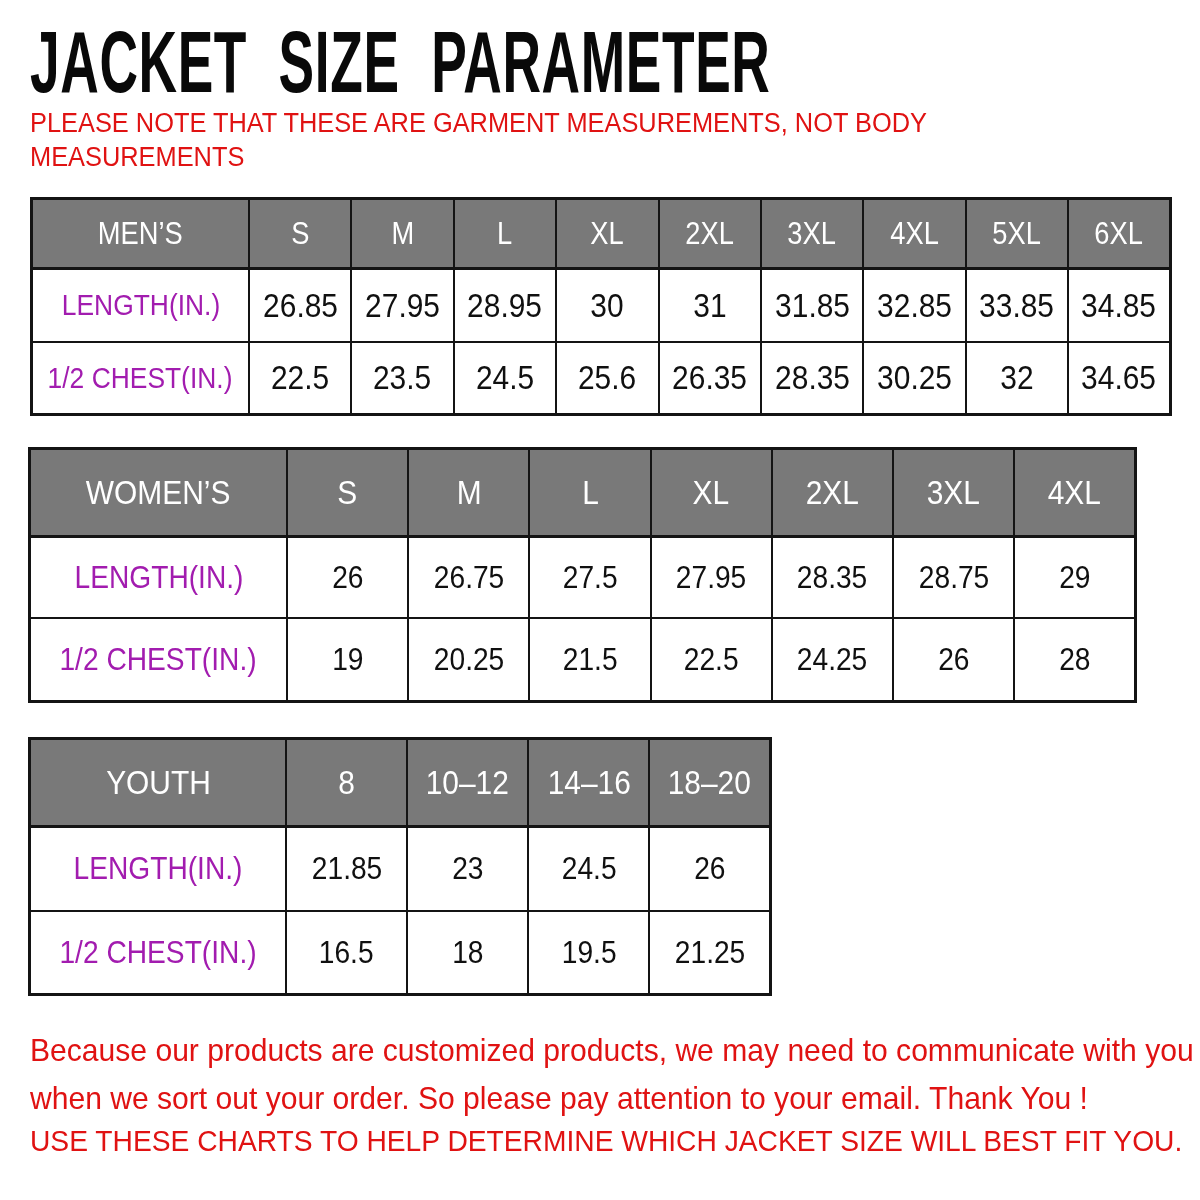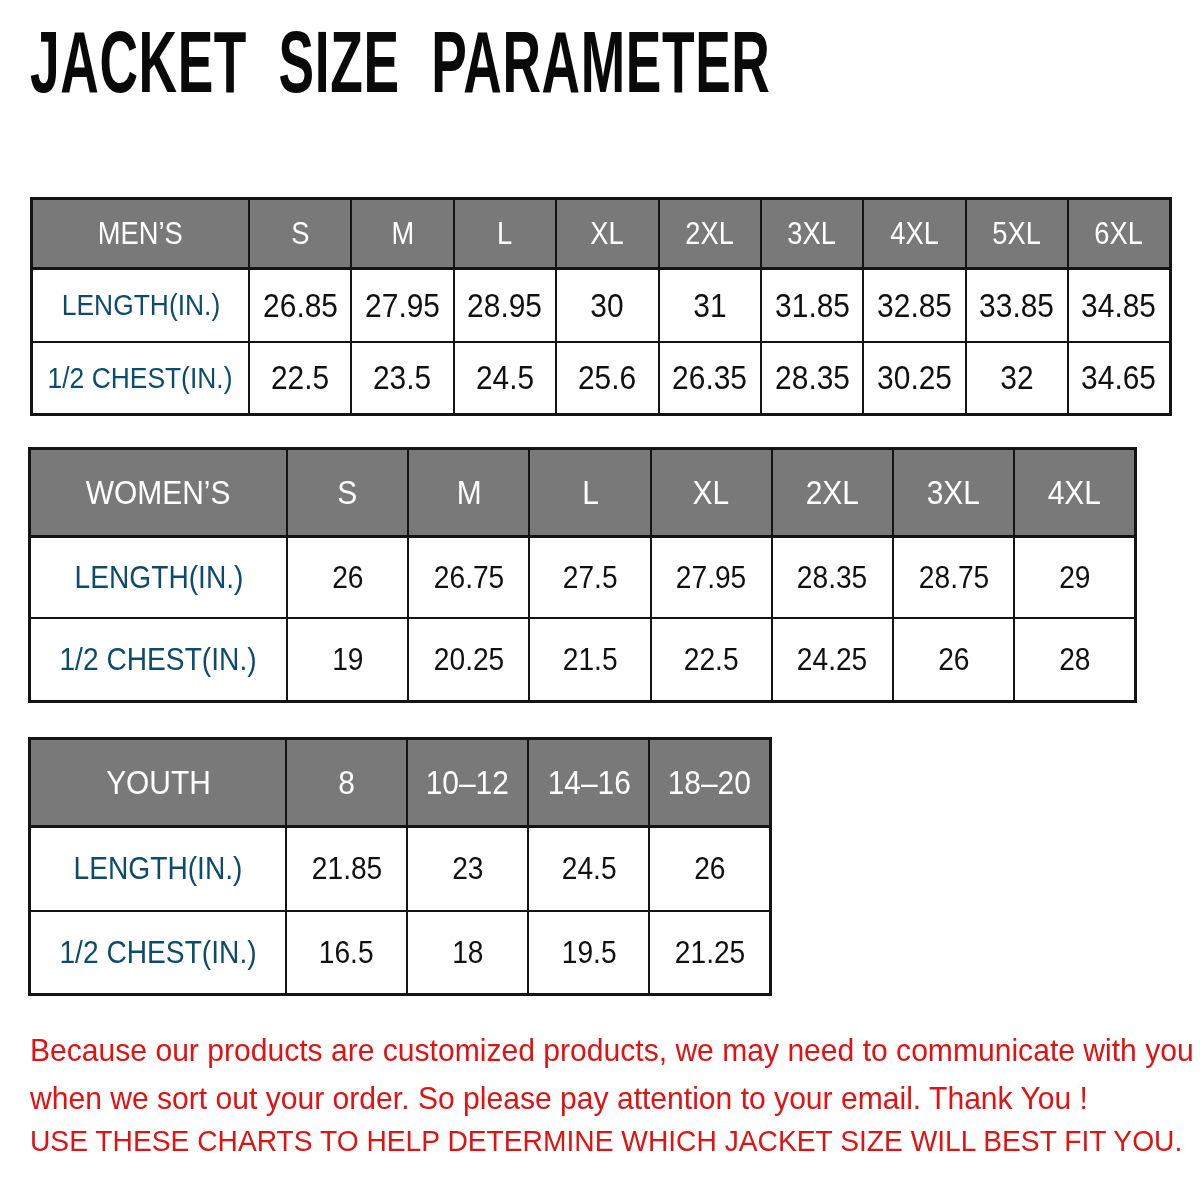--- a/index.html
+++ b/index.html
@@ -68,21 +68,21 @@
   table.size-table thead tr { background: #797979; }
   table.size-table thead th {
     color: #ffffff;
     font-weight: normal;
     font-size: 31px;
     border-bottom: 3px solid #141414;
   }
   table.size-table tbody th {
     font-weight: normal;
     font-size: 30px;
-    color: #0c4a6e;
+    color: #a21caf;
   }
   table.size-table tbody td {
     font-size: 34px;
     color: #101010;
   }
   .ci {
     display: inline-block;
     transform: scaleX(0.88);
     transform-origin: center center;
     white-space: nowrap;
@@ -132,20 +132,21 @@
     white-space: nowrap;
   }
 </style>
 </head>
 <body>
 
 <div class="page">
 
   <h1 class="title"><span class="title-inner">JACKET SIZE PARAMETER</span></h1>
 
+  <p class="note"><span class="cond-left">PLEASE NOTE THAT THESE ARE GARMENT MEASUREMENTS, NOT BODY</span><br><span class="cond-left">MEASUREMENTS</span></p>
 
   <table class="size-table mens">
       <thead>
         <tr>
           <th><span class="ci">MEN’S</span></th>
           <th><span class="ci">S</span></th>
           <th><span class="ci">M</span></th>
           <th><span class="ci">L</span></th>
           <th><span class="ci">XL</span></th>
           <th><span class="ci">2XL</span></th>

